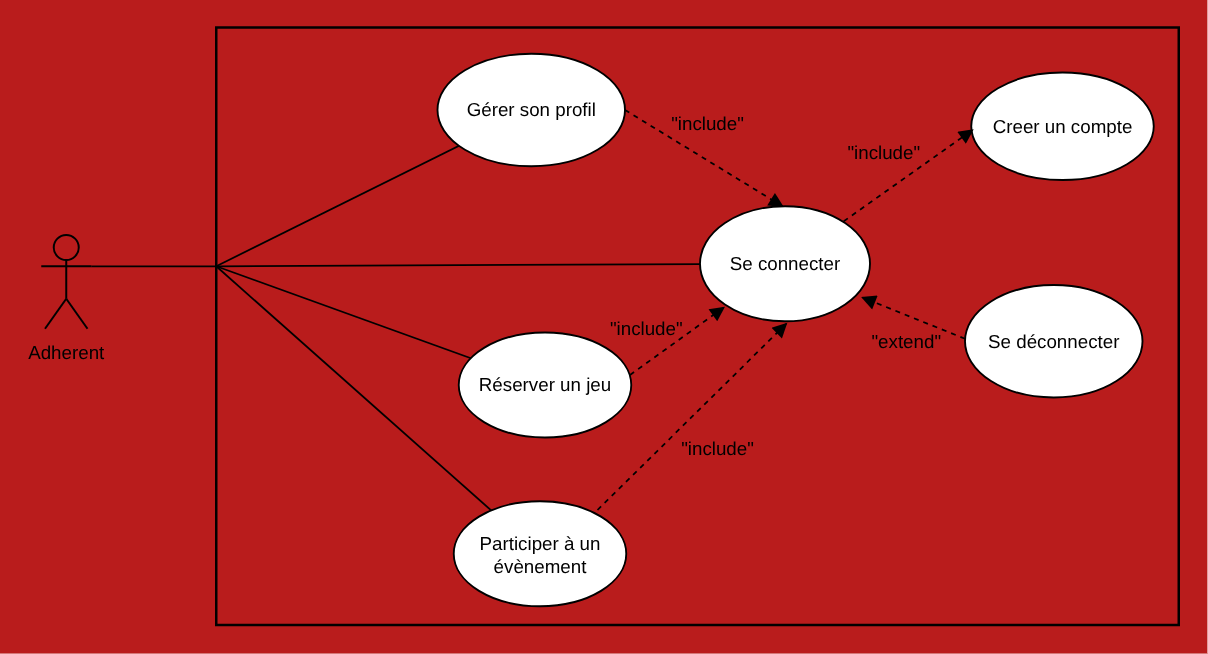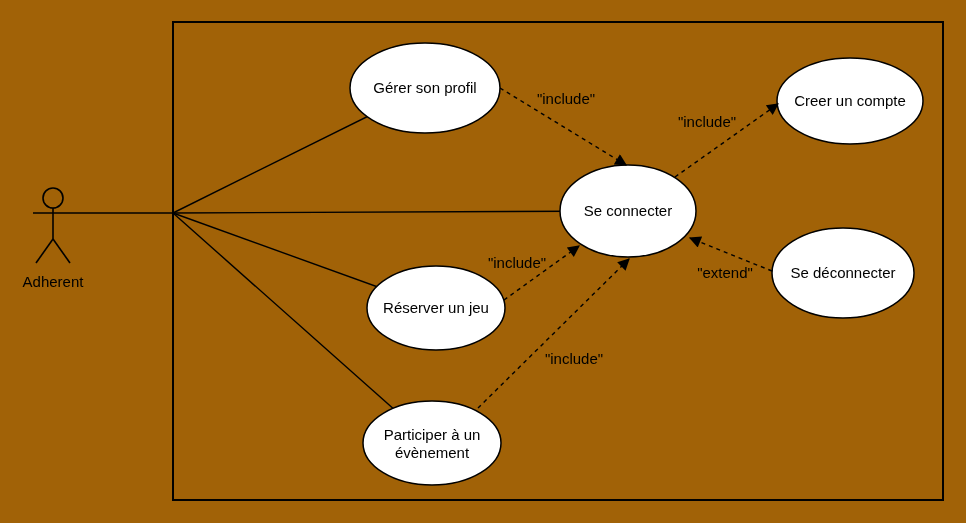--- a/index.html
+++ b/index.html
@@ -1,16 +1,16 @@
 <!DOCTYPE html>
 <html><head>
 <meta charset="utf-8">
 <style>
   html, body { margin: 0; padding: 0; background: #ffffff; }
-  .stage { position: relative; width: 966px; height: 523px; background: #a16207; overflow: hidden; }
+  .stage { position: relative; width: 966px; height: 523px; background: #b91c1c; overflow: hidden; }
   svg { display: block; }
   text {
     font-family: "Liberation Sans", sans-serif;
     font-size: 15px;
     fill: #000000;
   }
   .mid { text-anchor: middle; }
   .boundary { fill: none; stroke: #000000; stroke-width: 2; }
   .shape { fill: #ffffff; stroke: #000000; stroke-width: 1.5; }
   .solid-edge { stroke: #000000; stroke-width: 1.4; fill: none; }

